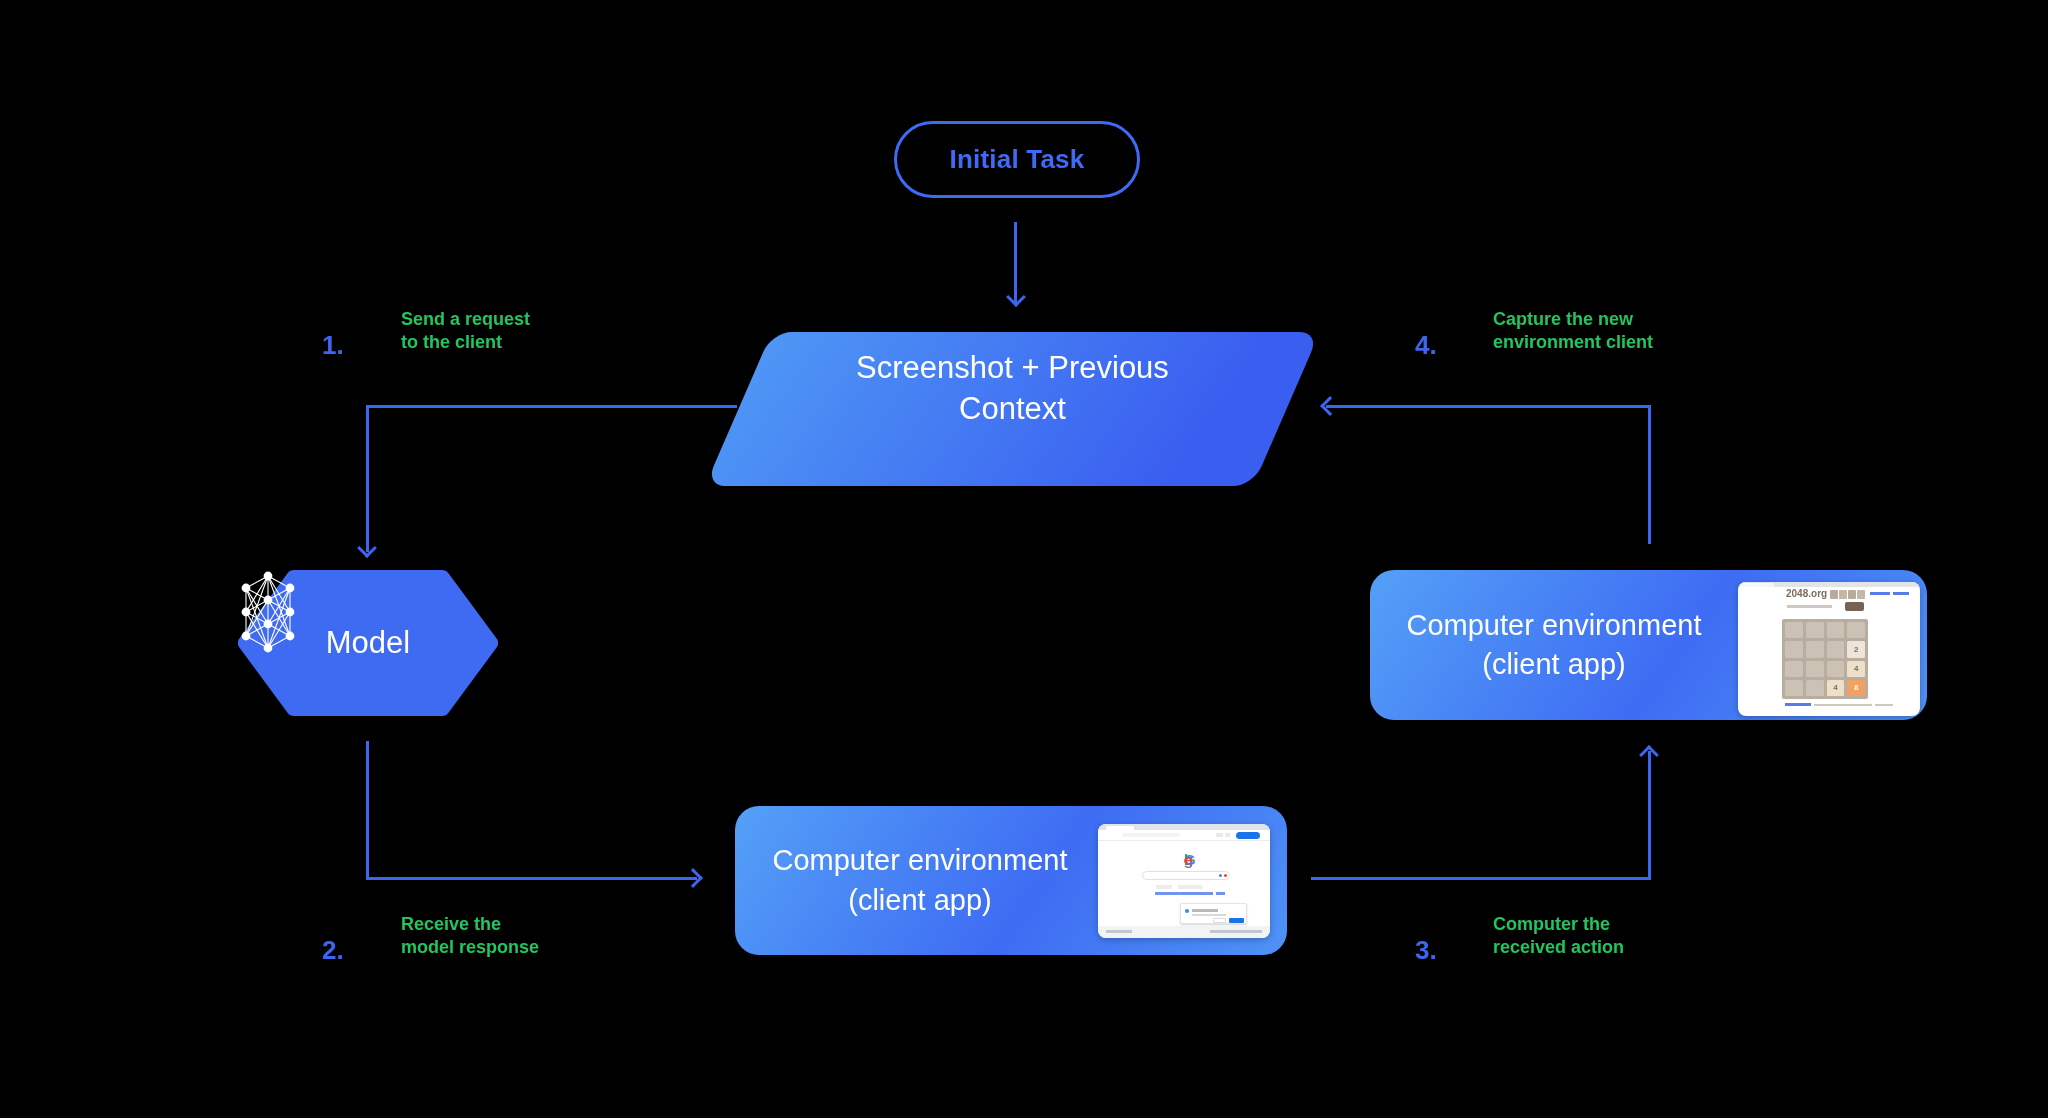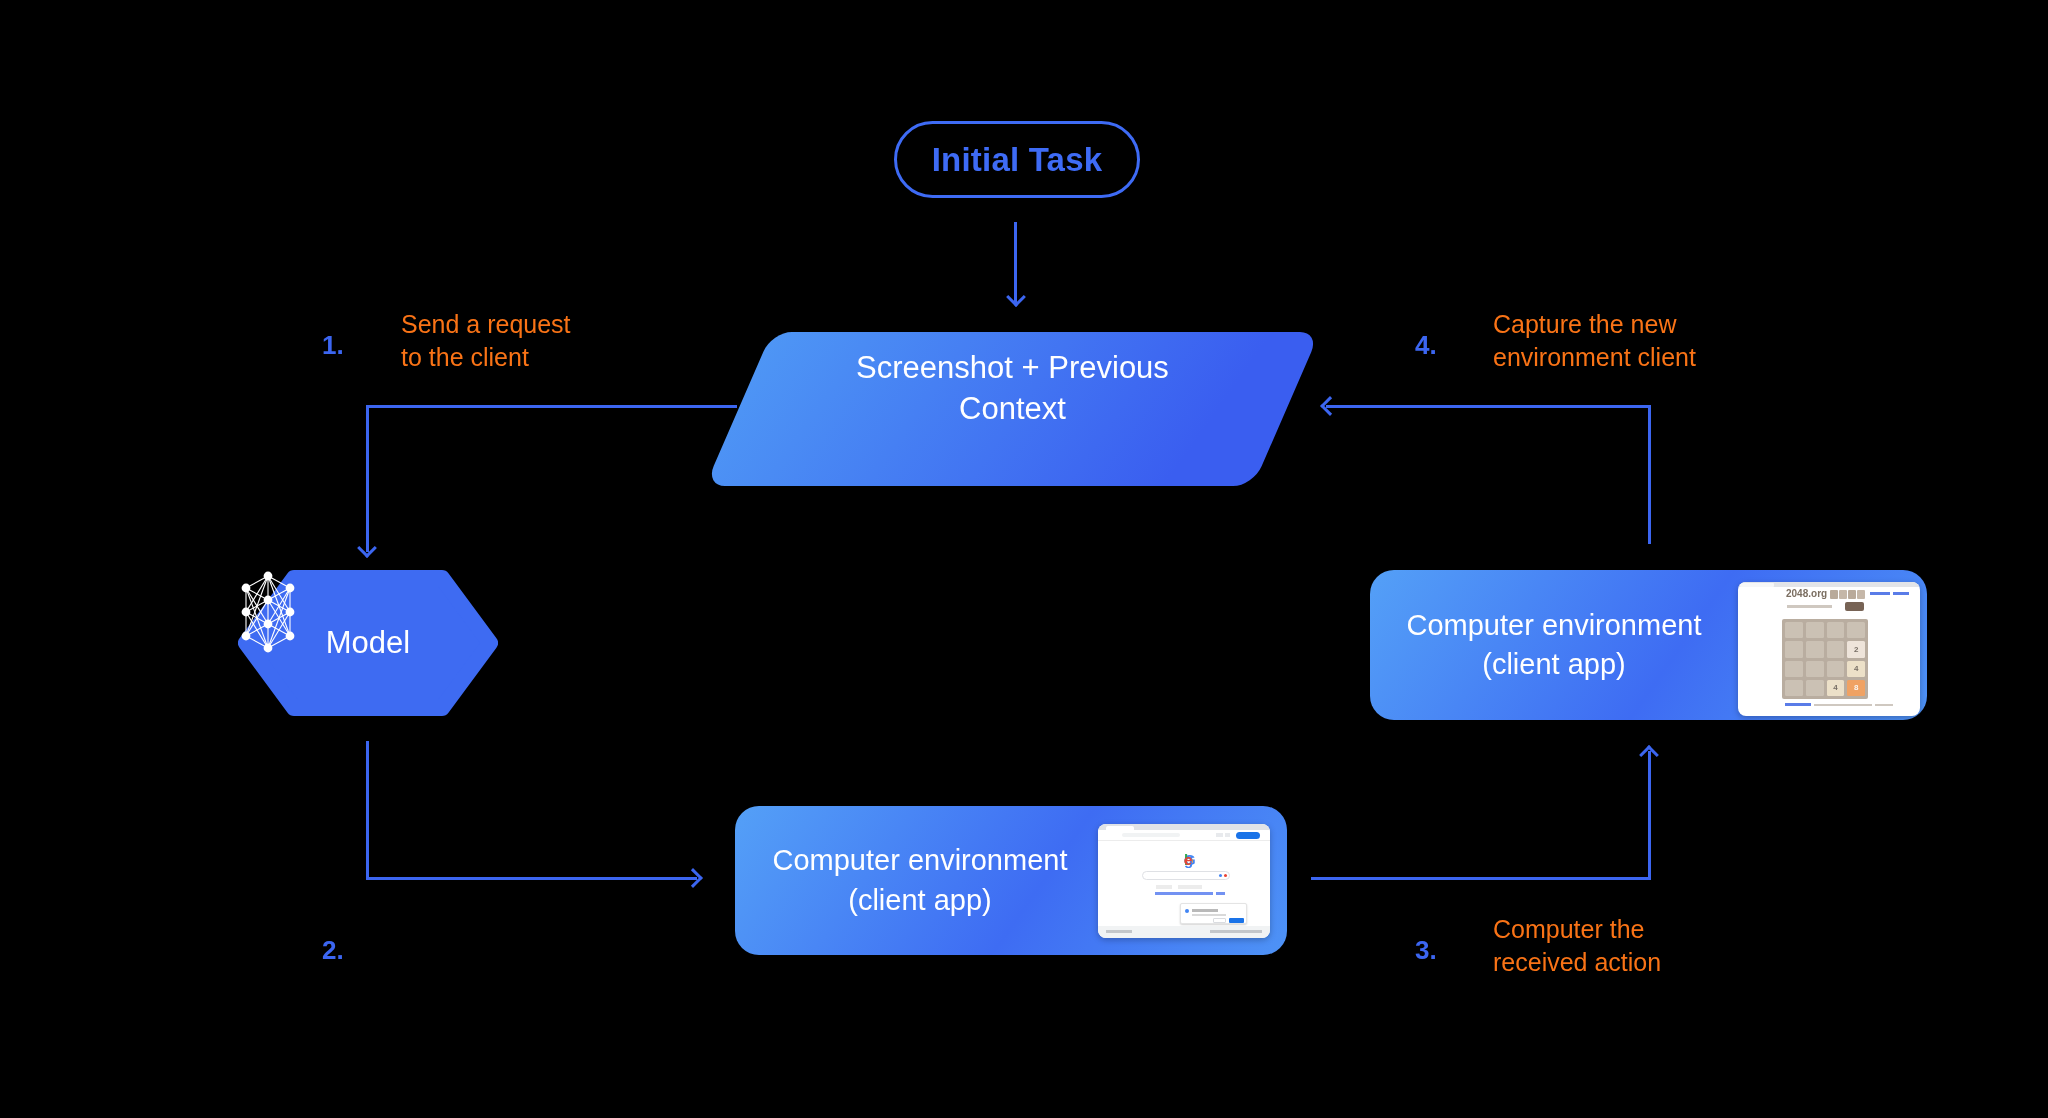--- a/index.html
+++ b/index.html
@@ -4,21 +4,21 @@
 <style>
   html,body{margin:0;padding:0;background:#000;}
   body{width:2048px;height:1118px;position:relative;overflow:hidden;
        font-family:"Liberation Sans",sans-serif;}
   .stage{position:absolute;inset:0;}
 
   
   .pill{position:absolute;left:894px;top:121px;width:246px;height:77px;
         box-sizing:border-box;border:3px solid #3E6BF5;border-radius:44px;
         display:flex;align-items:center;justify-content:center;
-        color:#3E6BF5;font-size:33px;font-weight:700;letter-spacing:.2px;}
+        color:#3E6BF5;font-size:26px;font-weight:700;letter-spacing:.2px;}
   .para{position:absolute;left:705px;top:332px;width:548px;height:154px;
         background:linear-gradient(105deg,#4E96F5 0%,#3A5EF0 85%);
         border-radius:20px;transform:skewX(-23.5deg);transform-origin:0 100%;}
   .para-label{position:absolute;left:705px;top:332px;width:615px;height:113px;
         display:flex;flex-direction:column;align-items:center;justify-content:center;
         color:#fff;font-size:31px;line-height:1.3;text-align:center;}
   .hex-wrap{position:absolute;left:238px;top:570px;width:260px;height:146px;}
   .hex-wrap svg{position:absolute;left:0;top:0;}
   .hex-content{position:absolute;inset:0;display:flex;align-items:center;
         justify-content:center;gap:22px;color:#fff;font-size:31px;}
@@ -37,21 +37,21 @@
   .vline{width:3px;}
   .chev{position:absolute;width:11px;height:11px;
         border-right:3px solid #3C66F1;border-bottom:3px solid #3C66F1;}
   .chev.down{transform:rotate(45deg);}
   .chev.right{transform:rotate(-45deg);}
   .chev.left{transform:rotate(135deg);}
   .chev.up{transform:rotate(225deg);}
 
   
   .step-num{position:absolute;color:#3C66F1;font-size:26px;font-weight:600;}
-  .step-text{position:absolute;color:#f97316;font-size:25px;font-weight:400;line-height:1.3;}
+  .step-text{position:absolute;color:#22c55e;font-size:18px;font-weight:700;line-height:1.3;}
 
   
   .shot{position:absolute;background:#fff;border-radius:8px;overflow:hidden;
         box-shadow:0 2px 6px rgba(0,0,0,.25);}
   .shot *{position:absolute;box-sizing:border-box;}
 
   
   .g-shot{left:1098px;top:824px;width:172px;height:114px;}
   .g-tabs{left:0;top:0;width:172px;height:6px;background:#e0e3e7;}
   .g-tab{left:8px;top:1.5px;width:28px;height:4px;background:#fff;border-radius:2px 2px 0 0;}
@@ -184,20 +184,24 @@
         </g>
       </svg>
     </div>
   </div>
 
   <div class="vline" style="left:366px;top:741px;height:138px;"></div>
   <div class="hline" style="left:366px;top:877px;width:331px;"></div>
   <div class="chev right" style="left:686px;top:871px;"></div>
 
   <div class="step-num" style="left:322px;top:935px;">2.</div>
+  <div class="step-text" style="left:401px;top:913px;">
+    <span>Receive the</span><br>
+    <span>model response</span>
+  </div>
 
   <div class="box b-bottom">
     <div class="box-label">
       <span>Computer environment</span>
       <span>(client app)</span>
     </div>
   </div>
 
   <div class="shot g-shot">
     <div class="g-tabs">

